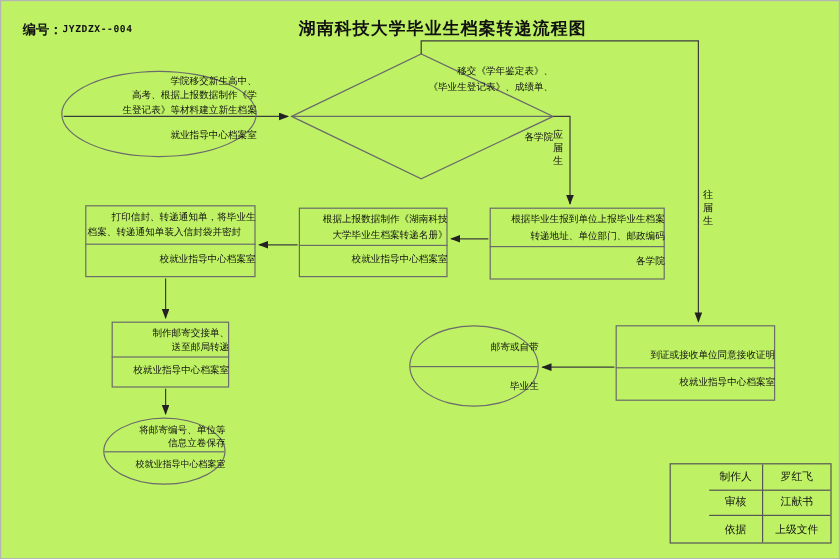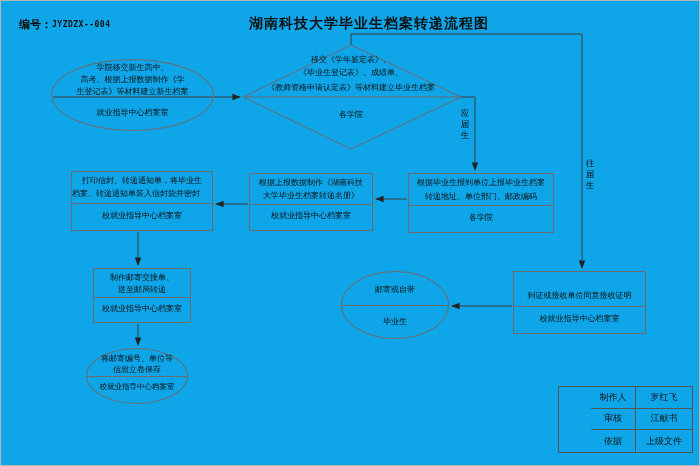--- a/index.html
+++ b/index.html
@@ -1,25 +1,25 @@
 <!DOCTYPE html>
 <html><head>
 <meta charset="utf-8">
 <style>
   html,body{margin:0;padding:0;background:#e8e8e8;}
   .stage{
-    position:relative;width:700px;height:466px;background:#0ea5e9;
+    position:relative;width:700px;height:466px;background:#bef264;
     border:1px solid #b5b5b5;box-sizing:border-box;overflow:hidden;
     font-family:"DejaVu Sans",sans-serif;color:#111;
   }
   .wires{position:absolute;left:0;top:0;width:700px;height:466px;}
   .shape{position:absolute;border:1px solid #6b6b6b;background:transparent;box-sizing:border-box;}
   .ellipse{border-radius:50%;}
   .divline{position:absolute;height:0;border-top:1px solid #6b6b6b;}
-  .c{position:absolute;text-align:center;font-size:8.5px;line-height:12px;color:#111;white-space:nowrap;}
+  .c{position:absolute;text-align:right;font-size:8.5px;line-height:12px;color:#111;white-space:nowrap;}
   .c8{font-size:8px;}
   .vlabel{position:absolute;width:10px;font-size:8.5px;line-height:11px;word-break:break-all;text-align:center;color:#111;}
   .hdr-code{position:absolute;left:18px;top:16px;font-size:11px;font-weight:bold;white-space:nowrap;}
   .hdr-code .code{font-family:"DejaVu Sans Mono",monospace;font-size:8px;font-weight:bold;letter-spacing:.5px;vertical-align:1px;}
   .title{position:absolute;left:68px;top:14px;width:600px;text-align:center;font-size:14px;font-weight:bold;letter-spacing:1px;}
   .itable{position:absolute;left:557px;top:385px;width:135px;height:67px;border:1px solid #555;box-sizing:border-box;display:grid;grid-template-columns:45px 1fr;grid-template-rows:1fr 1fr 1fr;padding-left:32px;}
   .itable .cell{border-right:1px solid #555;border-bottom:1px solid #555;display:flex;align-items:center;justify-content:center;font-size:9px;}
   .itable .cell.last-col{border-right:none;}
   .itable .cell.last-row{border-bottom:none;}
 </style>
@@ -61,21 +61,20 @@
   <div class="title">湖南科技大学毕业生档案转递流程图</div>
 
   <div class="shape ellipse" style="left:50px;top:58px;width:163px;height:72px;"></div>
   <div class="c c8" style="left:50px;top:61px;width:163px;">学院移交新生高中、</div>
   <div class="c c8" style="left:50px;top:73px;width:163px;">高考、根据上报数据制作《学</div>
   <div class="c c8" style="left:50px;top:85px;width:163px;">生登记表》等材料建立新生档案</div>
   <div class="c c8" style="left:50px;top:106px;width:163px;">就业指导中心档案室</div>
 
   <div class="c c8" style="left:240px;top:53px;width:220px;">移交《学年鉴定表》、</div>
   <div class="c c8" style="left:240px;top:66px;width:220px;">《毕业生登记表》、成绩单、</div>
-  <div class="c c8" style="left:240px;top:81px;width:220px;">《教师资格申请认定表》等材料建立毕业生档案</div>
   <div class="c c8" style="left:240px;top:108px;width:220px;">各学院</div>
 
   <div class="vlabel" style="left:459px;top:107px;">应届生</div>
   <div class="vlabel" style="left:584px;top:157px;">往届生</div>
 
   <div class="shape" style="left:407px;top:172px;width:146px;height:60px;"></div>
   <div class="c c8" style="left:407px;top:176px;width:146px;">根据毕业生报到单位上报毕业生档案</div>
   <div class="c c8" style="left:407px;top:190px;width:146px;">转递地址、单位部门、邮政编码</div>
   <div class="divline" style="left:407px;top:204px;width:146px;"></div>
   <div class="c c8" style="left:407px;top:211px;width:146px;">各学院</div>

